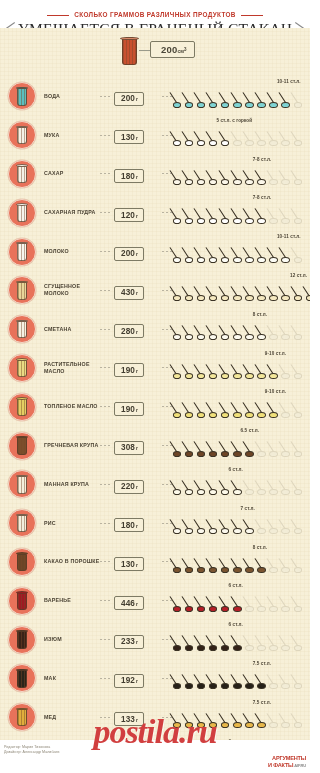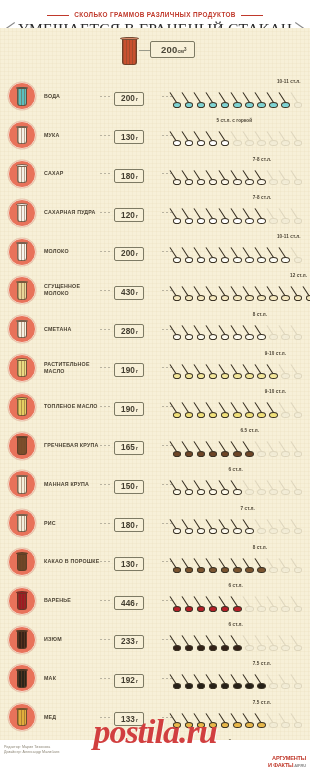--- a/index.html
+++ b/index.html
@@ -915,21 +915,21 @@
           <div class="icon-cell">
             <div class="circle">
               <div class="glass">
                 <div class="body" style="background-color:#7a4e2b"></div>
                 <div class="rim" style="background:#7a4e2b"></div>
               </div>
             </div>
           </div>
           <div class="name-cell">ГРЕЧНЕВАЯ КРУПА</div>
           <div class="leader"></div>
-          <div class="val-cell"><div class="valbox"><span>165</span><span class="u">г</span></div></div>
+          <div class="val-cell"><div class="valbox"><span>308</span><span class="u">г</span></div></div>
           <div class="leader2"></div>
           <div class="spoons-cell">
             <div class="ann" style="left: 68.6px;">6.5 ст.л.</div>
             <div class="spoon-strip">
               <div class="spoon" style="left: 0px;">
                 <div class="handle"></div>
                 <div class="bowl" style="background:#6d4526"></div>
               </div>
               <div class="spoon" style="left: 12.1px;">
                 <div class="handle"></div>
@@ -978,21 +978,21 @@
           <div class="icon-cell">
             <div class="circle">
               <div class="glass">
                 <div class="body" style="background-color:#f4efdc"></div>
                 <div class="rim" style="background:#f4efdc"></div>
               </div>
             </div>
           </div>
           <div class="name-cell">МАННАЯ КРУПА</div>
           <div class="leader"></div>
-          <div class="val-cell"><div class="valbox"><span>150</span><span class="u">г</span></div></div>
+          <div class="val-cell"><div class="valbox"><span>220</span><span class="u">г</span></div></div>
           <div class="leader2"></div>
           <div class="spoons-cell">
             <div class="ann" style="left: 56.5px;">6 ст.л.</div>
             <div class="spoon-strip">
               <div class="spoon" style="left: 0px;">
                 <div class="handle"></div>
                 <div class="bowl" style="background:#fdfaea"></div>
               </div>
               <div class="spoon" style="left: 12.1px;">
                 <div class="handle"></div>

